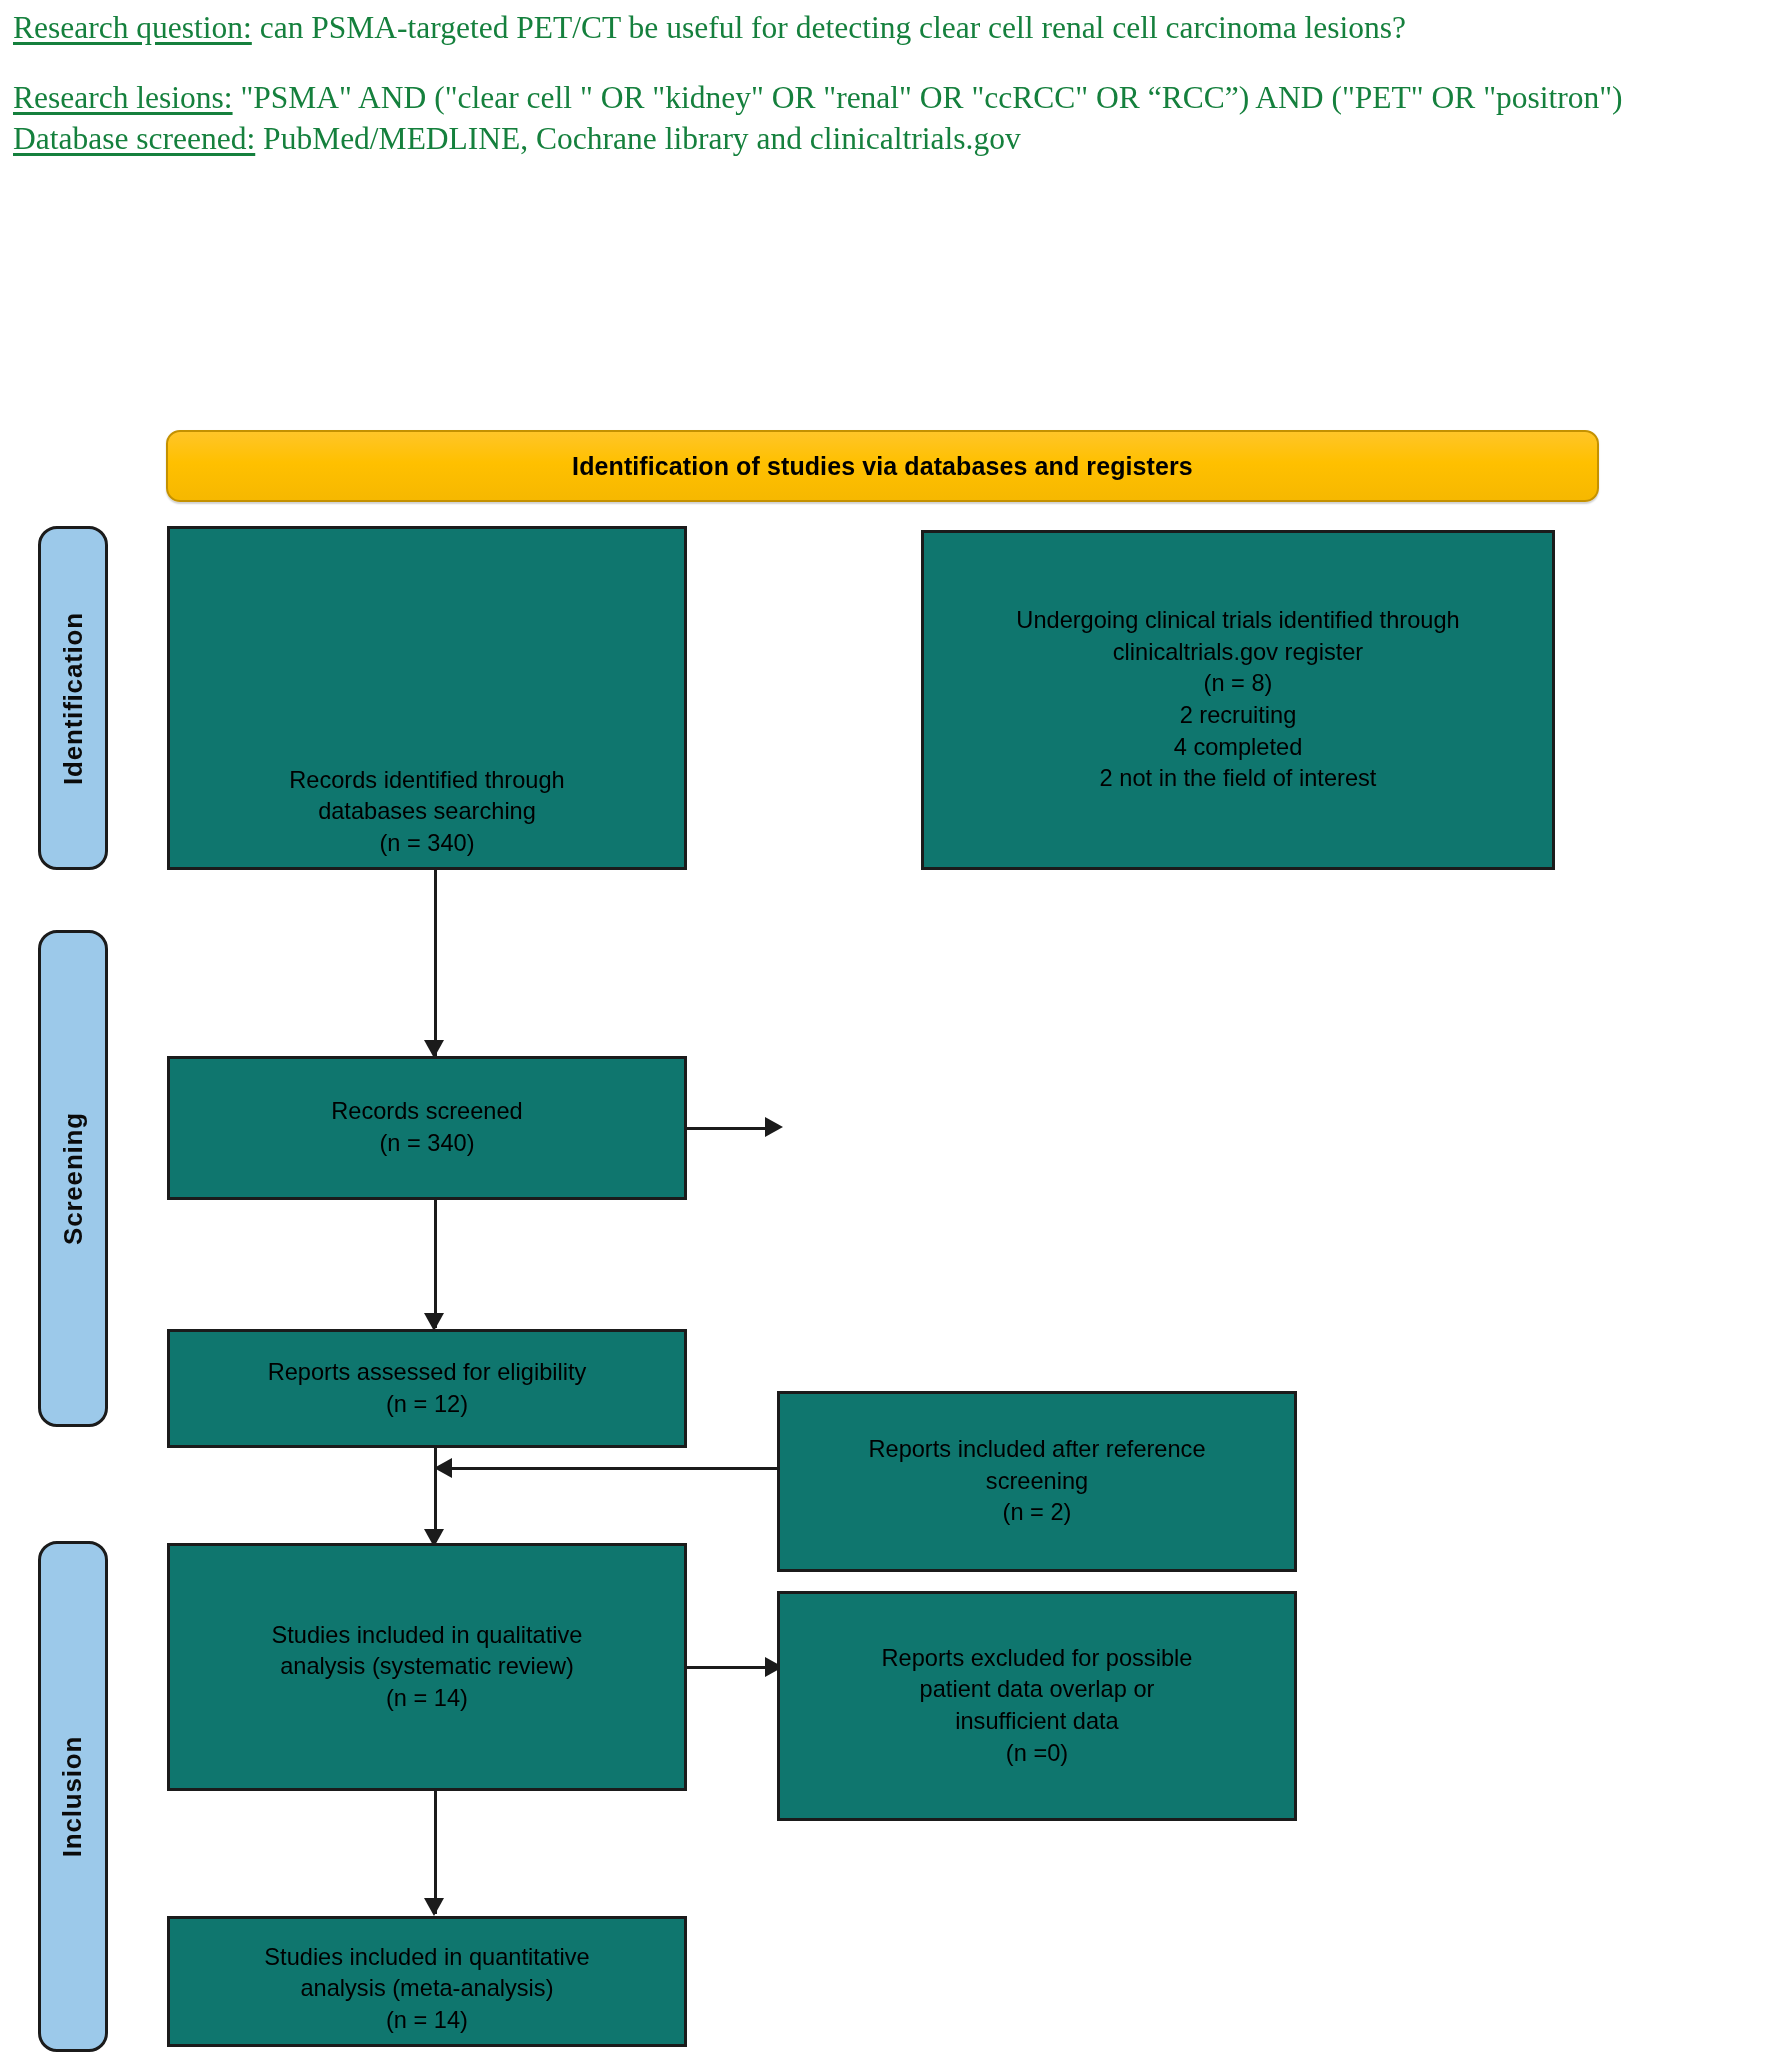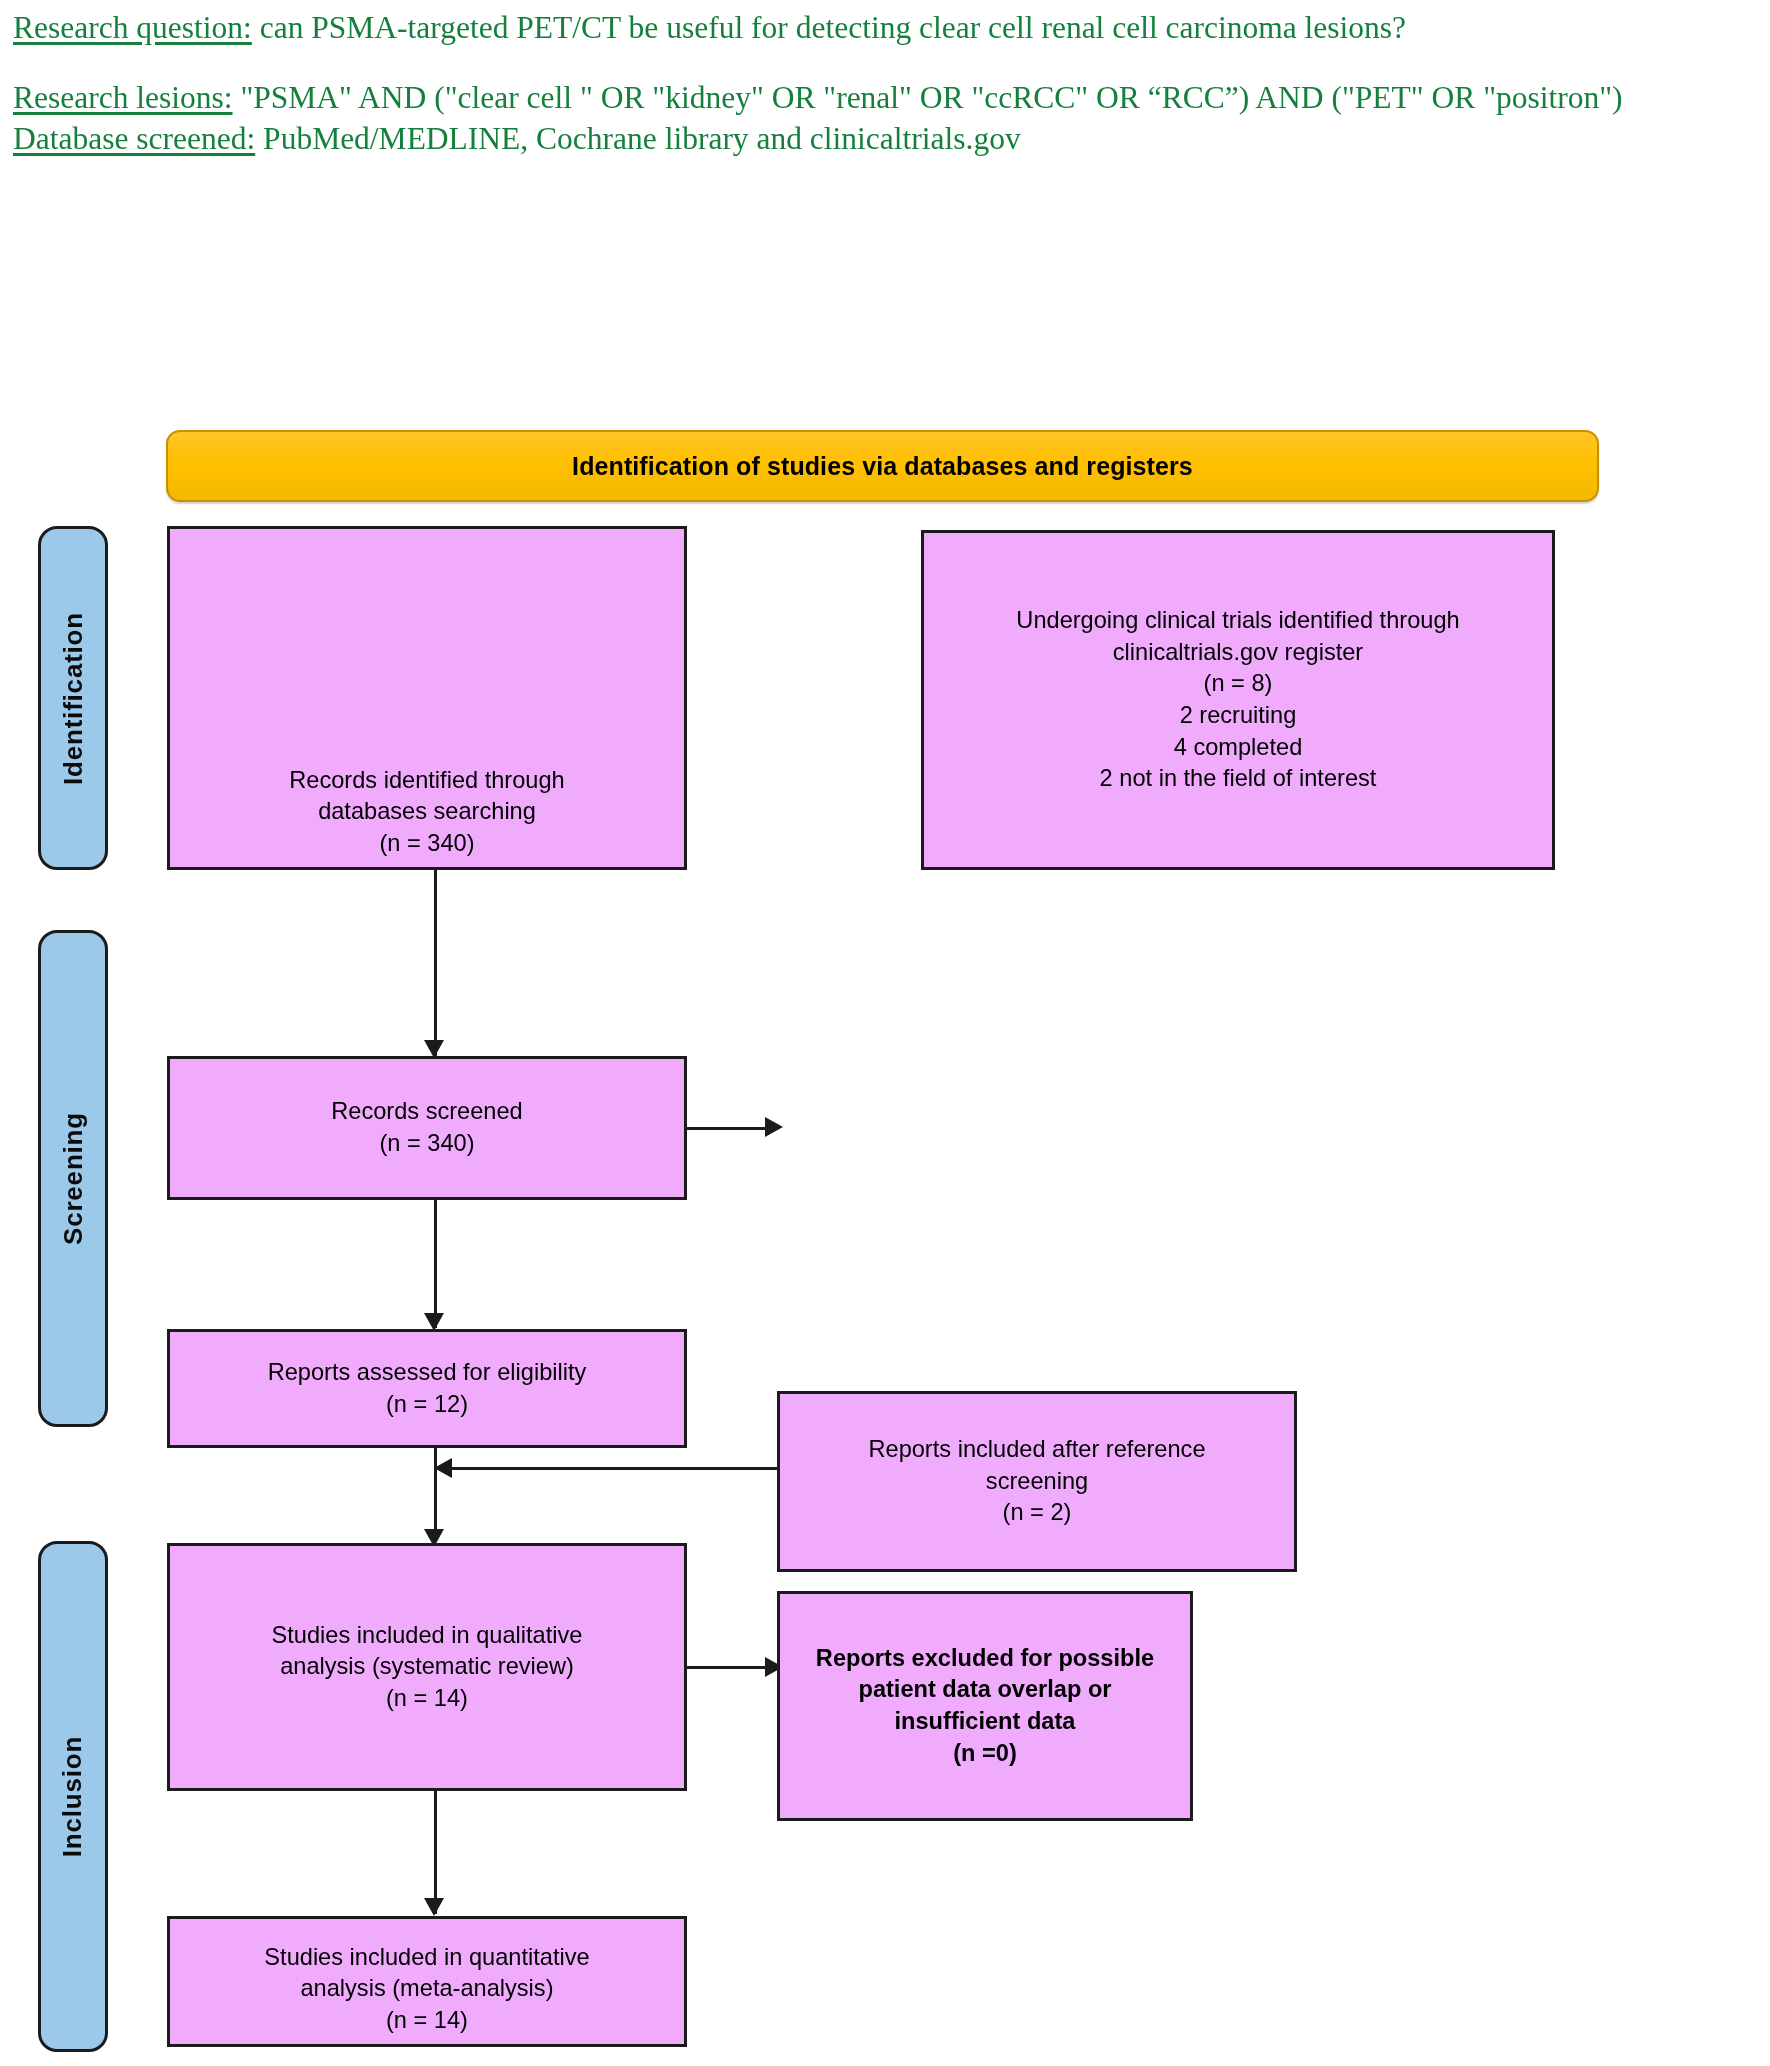--- a/index.html
+++ b/index.html
@@ -69,21 +69,21 @@
     font-size: 26px;
     letter-spacing: 0.8px;
     color: #0b0b0b;
     white-space: nowrap;
     transform: rotate(-90deg);
   }
 
   
   .box {
     position: absolute;
-    background: #f0abfc;
+    background: #0f766e;
     border: 3.3px solid #1B1B1B;
     display: flex;
     align-items: center;
     justify-content: center;
     text-align: center;
     padding: 7.5px 10.8px;
   }
   .box-text {
     font-size: 23.6px;
     line-height: 1.34;
@@ -205,21 +205,21 @@
 
   <div class="box" style="left:167px; top:1543px; width:520px; height:248px;">
     <span class="box-text">Studies included in qualitative
 analysis (systematic review)
 (n = 14)</span>
   </div>
 
   <div class="hline" style="left:687px; top:1666px; width:83px;"></div>
   <div class="arrow-right" style="left:765px; top:1657px;"></div>
 
-  <div class="box" style="left:777px; top:1591px; width:416px; height:230px;font-weight:bold;">
+  <div class="box" style="left:777px; top:1591px; width:520px; height:230px;">
     <span class="box-text">Reports excluded for possible
 patient data overlap or
 insufficient data
 (n =0)</span>
   </div>
 
   <div class="vline" style="left:434px; top:1791px; height:123px;"></div>
   <div class="arrow-down" style="left:424px; top:1898px;"></div>
 
   <div class="box" style="left:167px; top:1916px; width:520px; height:131px;align-items:flex-end;">

